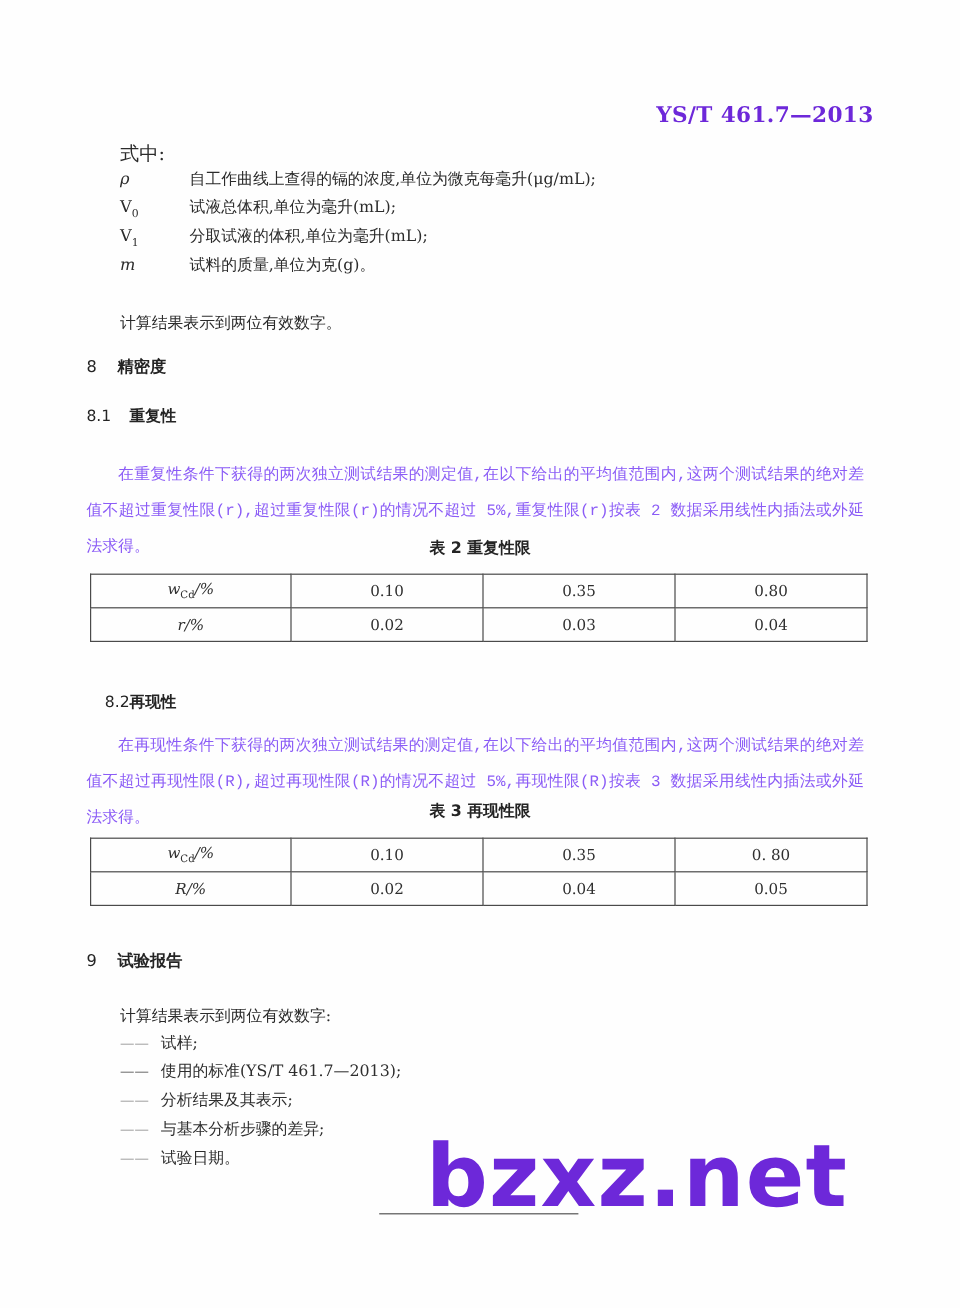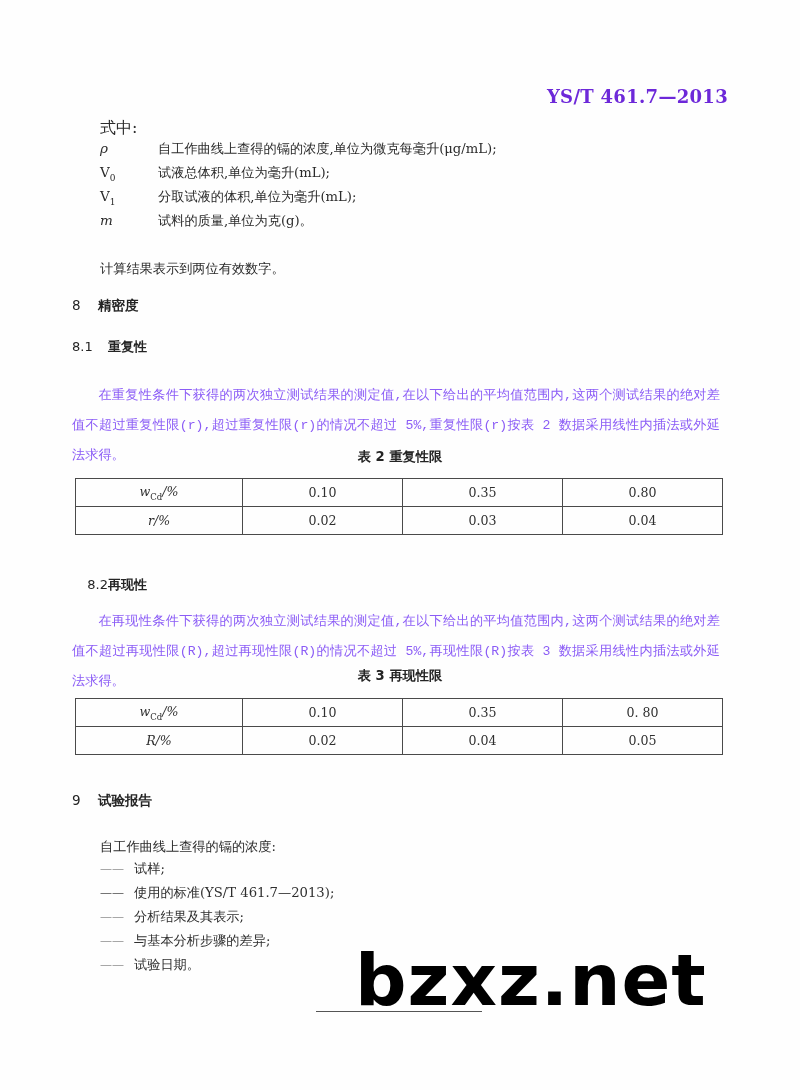--- a/index.html
+++ b/index.html
@@ -21,21 +21,21 @@
 
   
   #watermark {
     position: absolute;
     left: 355px;
     top: 938px;
     font-family: "DejaVu Sans", "Liberation Sans", sans-serif;
     font-size: 72px;
     font-weight: 700;
     letter-spacing: 1px;
-    color: #000000;
+    color: #6d28d9;
     user-select: none;
     pointer-events: none;
     z-index: 0;
   }
 
   #content {
     position: relative;
     z-index: 2;
   }
 
@@ -268,21 +268,21 @@
           <td>0.04</td>
           <td>0.05</td>
         </tr>
       </tbody>
     </table>
 
     <h2 class="sec" style="left:72px; top:792px;">
       <span class="num">9</span><span>试验报告</span>
     </h2>
 
-    <div class="lead-line cn" style="top:838px;">自工作曲线上查得的镉的浓度:</div>
+    <div class="lead-line cn" style="top:838px;">计算结果表示到两位有效数字:</div>
 
     <div class="dashlist" style="top:860px;">
       <div class="dashitem">
         <span class="dash faint">——</span>
         <span class="cn">试样;</span>
       </div>
       <div class="dashitem">
         <span class="dash">——</span>
         <span class="cn">使用的标准(YS/T 461.7—2013);</span>
       </div>

